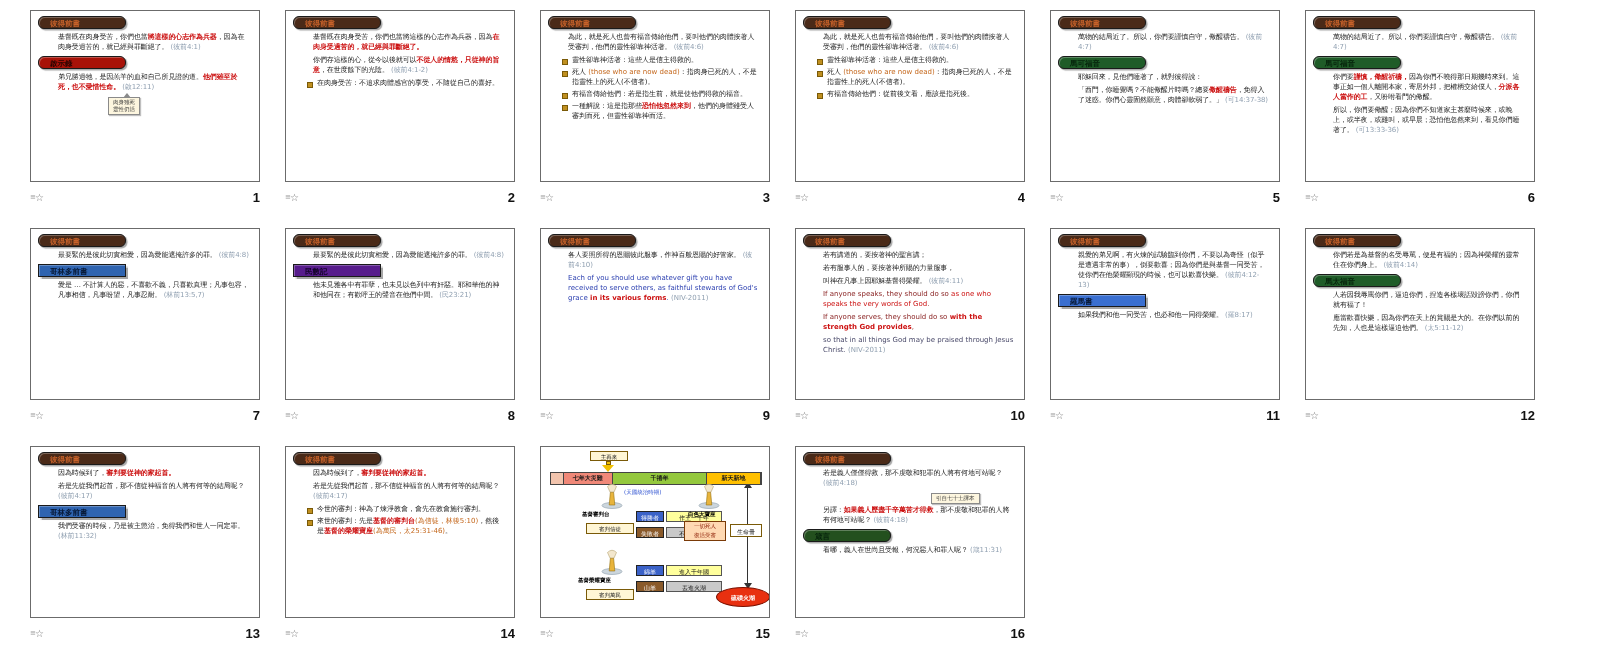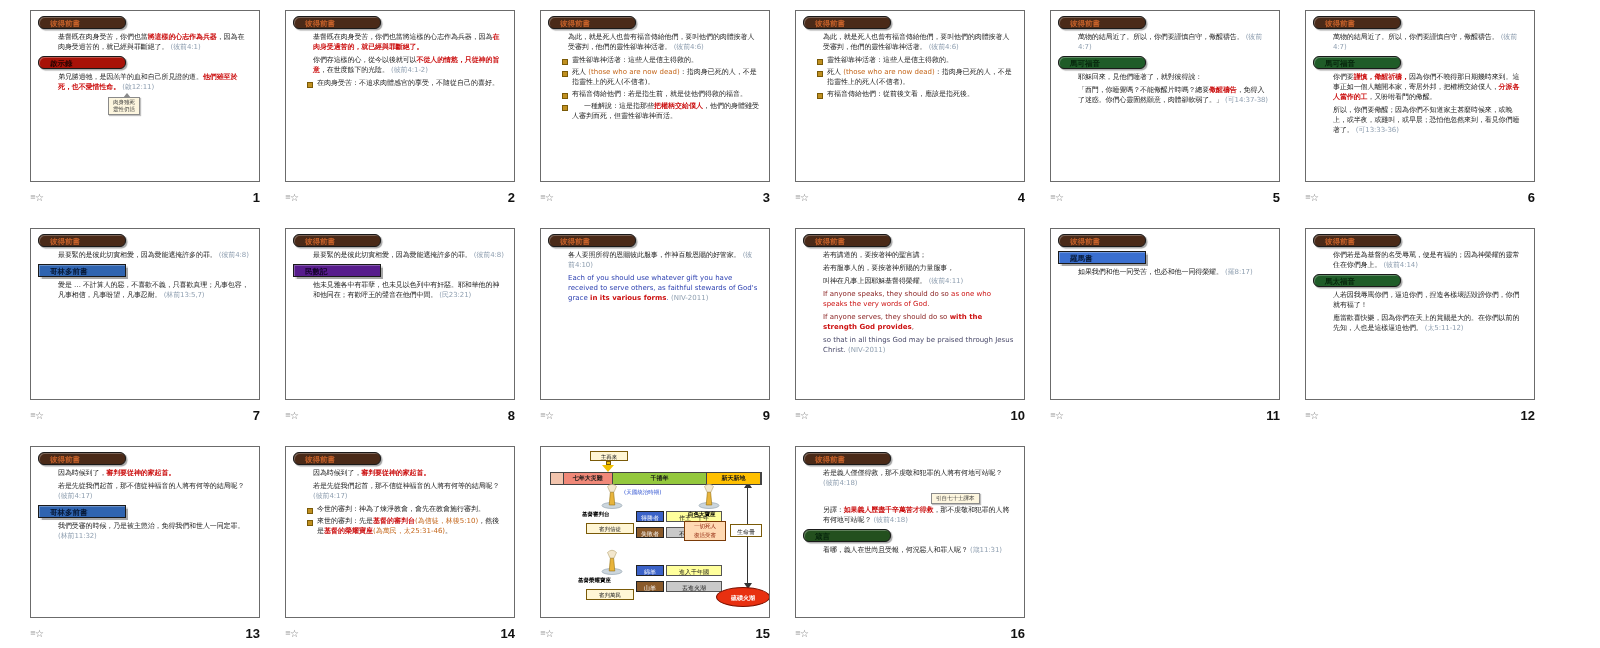--- a/index.html
+++ b/index.html
@@ -82,21 +82,21 @@
         <div class="bullet-item">
           <span class="bullet-mark"></span>
           <span><span class="run" style="color: rgb(34, 34, 34);">死人</span><span class="run" style="color: rgb(196, 102, 26);"> (those who are now dead)</span><span class="run" style="color: rgb(34, 34, 34);">：指肉身已死的人，不是指靈性上的死人(不信者)。</span></span>
         </div>
         <div class="bullet-item">
           <span class="bullet-mark"></span>
           <span><span class="run" style="color: rgb(34, 34, 34);">有福音傳給他們：若是指生前，就是使他們得救的福音。</span></span>
         </div>
         <div class="bullet-item">
           <span class="bullet-mark"></span>
-          <span><span class="run" style="color: rgb(34, 34, 34); margin-left: 12px;">一種解說：這是指那些</span><span class="run" style="color: rgb(204, 17, 17); font-weight: bold;">把權柄交給僕人</span><span class="run" style="color: rgb(34, 34, 34);">，他們的身體雖受人審判而死，但靈性卻靠神而活。</span></span>
+          <span><span class="run" style="color: rgb(34, 34, 34);">一種解說：這是指那些</span><span class="run" style="color: rgb(204, 17, 17); font-weight: bold;">恐怕他忽然來到</span><span class="run" style="color: rgb(34, 34, 34);">，他們的身體雖受人審判而死，但靈性卻靠神而活。</span></span>
         </div>
       </div>
       <div class="footer" style="left: 540px; top: 188px;">
         <span class="trans-icon"><span class="lines">≡</span><span>☆</span></span>
         <span class="slide-num">3</span>
       </div>
       <div class="slide" style="left: 795px; top: 10px;">
         <div class="banner tex" style="background: rgb(74, 42, 24); color: rgb(200, 98, 42);">彼得前書</div>
         <div class="para"><span class="run" style="color: rgb(34, 34, 34);">為此，就是死人也曾有福音傳給他們，要叫他們的肉體按著人受審判，他們的靈性卻靠神活著。</span><span class="run" style="color: rgb(143, 159, 176);"> (彼前4:6)</span></div>
         <div class="bullet-item">
@@ -175,20 +175,21 @@
         <div class="para en"><span class="run" style="color: rgb(139, 37, 37);">If anyone speaks, they should do so </span><span class="run" style="color: rgb(204, 17, 17); font-weight: normal;">as one who speaks the very words of God</span><span class="run" style="color: rgb(139, 37, 37);">.</span></div>
         <div class="para en"><span class="run" style="color: rgb(139, 37, 37);">If anyone serves, they should do so </span><span class="run" style="color: rgb(204, 17, 17); font-weight: bold;">with the strength God provides</span><span class="run" style="color: rgb(139, 37, 37);">,</span></div>
         <div class="para en"><span class="run" style="color: rgb(74, 74, 106);">so that in all things God may be praised through Jesus Christ. </span><span class="run" style="color: rgb(143, 159, 176);">(NIV-2011)</span></div>
       </div>
       <div class="footer" style="left: 795px; top: 406px;">
         <span class="trans-icon"><span class="lines">≡</span><span>☆</span></span>
         <span class="slide-num">10</span>
       </div>
       <div class="slide" style="left: 1050px; top: 228px;">
         <div class="banner tex" style="background: rgb(74, 42, 24); color: rgb(200, 98, 42);">彼得前書</div>
+        <div class="para"><span class="run" style="color: rgb(34, 34, 34);">親愛的弟兄啊，有火煉的試驗臨到你們，不要以為奇怪（似乎是遭遇非常的事），倒要歡喜；因為你們是與基督一同受苦，使你們在他榮耀顯現的時候，也可以歡喜快樂。</span><span class="run" style="color: rgb(143, 159, 176);"> (彼前4:12-13)</span></div>
         <div class="banner" style="background: rgb(58, 111, 208); color: rgb(8, 26, 56);">羅馬書</div>
         <div class="para"><span class="run" style="color: rgb(34, 34, 34);">如果我們和他一同受苦，也必和他一同得榮耀。</span><span class="run" style="color: rgb(143, 159, 176);"> (羅8:17)</span></div>
       </div>
       <div class="footer" style="left: 1050px; top: 406px;">
         <span class="trans-icon"><span class="lines">≡</span><span>☆</span></span>
         <span class="slide-num">11</span>
       </div>
       <div class="slide" style="left: 1305px; top: 228px;">
         <div class="banner tex" style="background: rgb(74, 42, 24); color: rgb(200, 98, 42);">彼得前書</div>
         <div class="para"><span class="run" style="color: rgb(34, 34, 34);">你們若是為基督的名受辱罵，便是有福的；因為神榮耀的靈常住在你們身上。</span><span class="run" style="color: rgb(143, 159, 176);"> (彼前4:14)</span></div>

